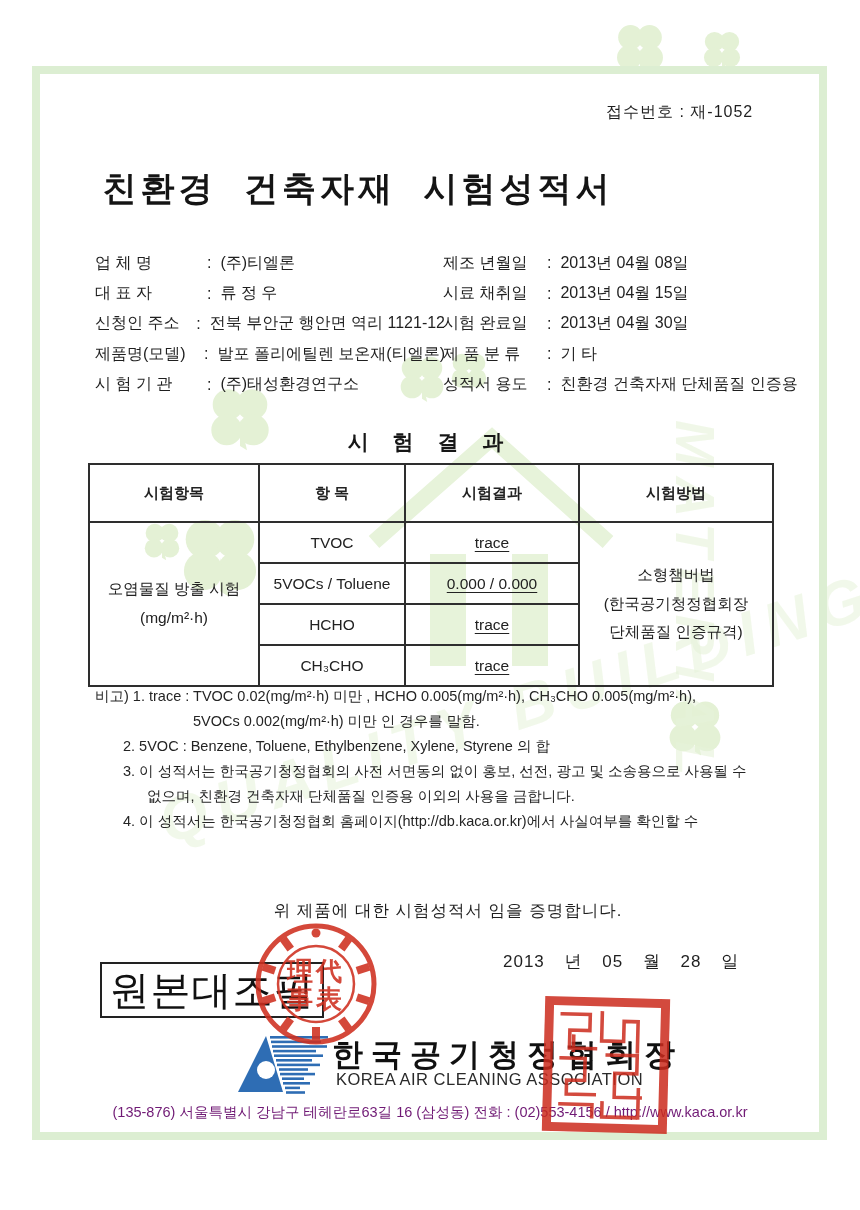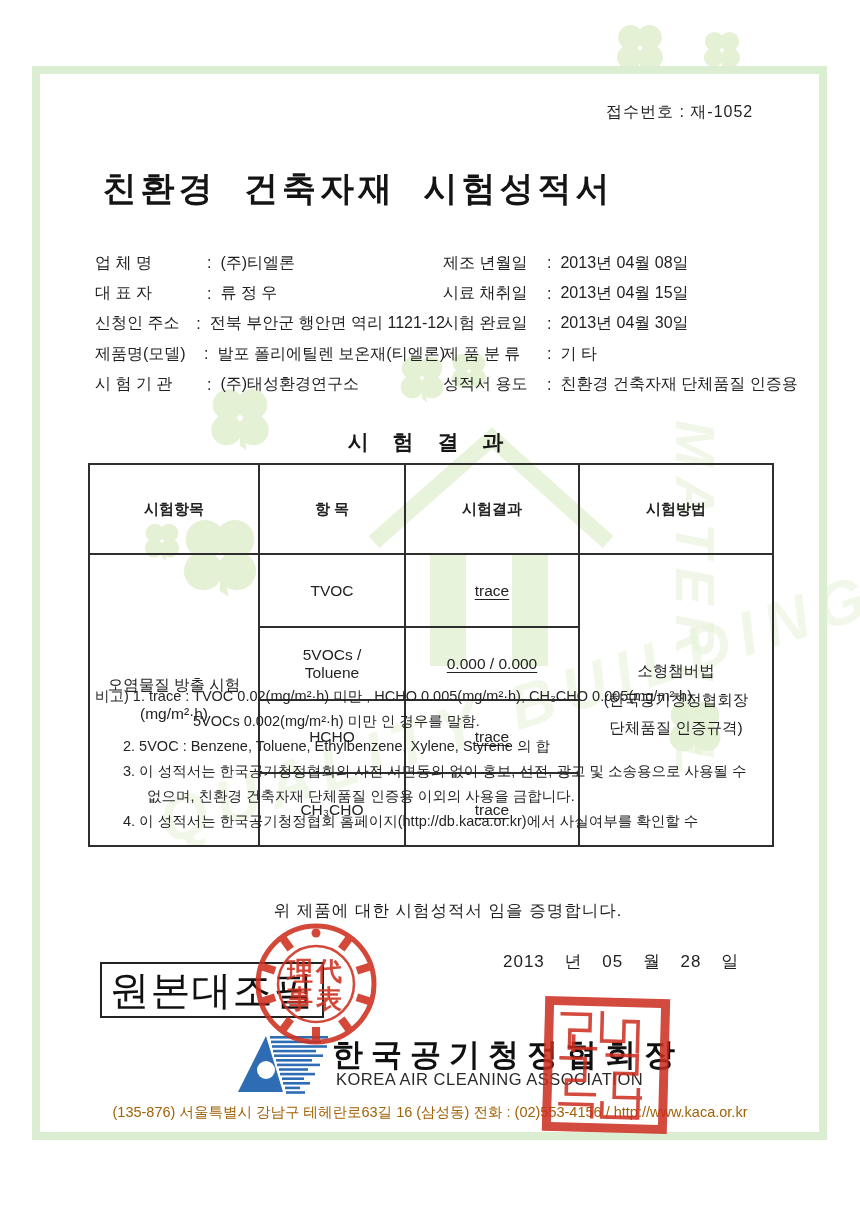--- a/index.html
+++ b/index.html
@@ -39,21 +39,21 @@
     left:88px;top:428px;width:684px;text-align:center;z-index:2;
     font-size:21px;font-weight:bold;letter-spacing:9px;color:#161616;
   }
   table.results{
     position:absolute;left:88px;top:463px;width:684px;z-index:2;
     border-collapse:collapse;table-layout:fixed;background:transparent;
     font-size:15.5px;color:#222;
   }
   table.results th,table.results td{
     border:2px solid #2e2e2e;text-align:center;vertical-align:middle;
-    padding:17px;background:transparent;font-weight:normal;
+    padding:1px;background:transparent;font-weight:normal;
   }
   table.results th{height:54px;font-weight:bold;font-size:15px;}
   table.results td{height:37px;}
   .c1{width:170px;} .c2{width:146px;} .c3{width:174px;} .c4{width:194px;}
   .pre{white-space:pre-line;line-height:1.85;}
   .res{text-decoration:underline;text-underline-offset:3px;}
   .res-bold{font-weight:bold;}
   
   .notes{left:95px;top:684px;width:690px;z-index:2;font-size:14.5px;line-height:25px;color:#242424;}
   .nline{white-space:nowrap;}
@@ -78,21 +78,21 @@
     left:332px;top:1034px;z-index:2;font-size:31px;font-weight:bold;
     letter-spacing:8px;color:#101010;white-space:nowrap;
   }
   .assoc-en{
     left:336px;top:1070px;z-index:2;font-size:16.5px;font-weight:400;
     letter-spacing:.5px;color:#2a2a2a;white-space:nowrap;
   }
   
   .footer{
     left:42px;top:1103px;width:776px;text-align:center;z-index:2;
-    font-size:14.5px;color:#a16207;white-space:nowrap;
+    font-size:14.5px;color:#701a75;white-space:nowrap;
   }
 </style>
 </head>
 <body>
 
 <div class="abs" style="left:0;top:0;width:860px;height:1210px;">
 
   <svg width="0" height="0" style="position:absolute">
     <defs>
       <symbol id="clover" viewBox="0 0 100 100">

